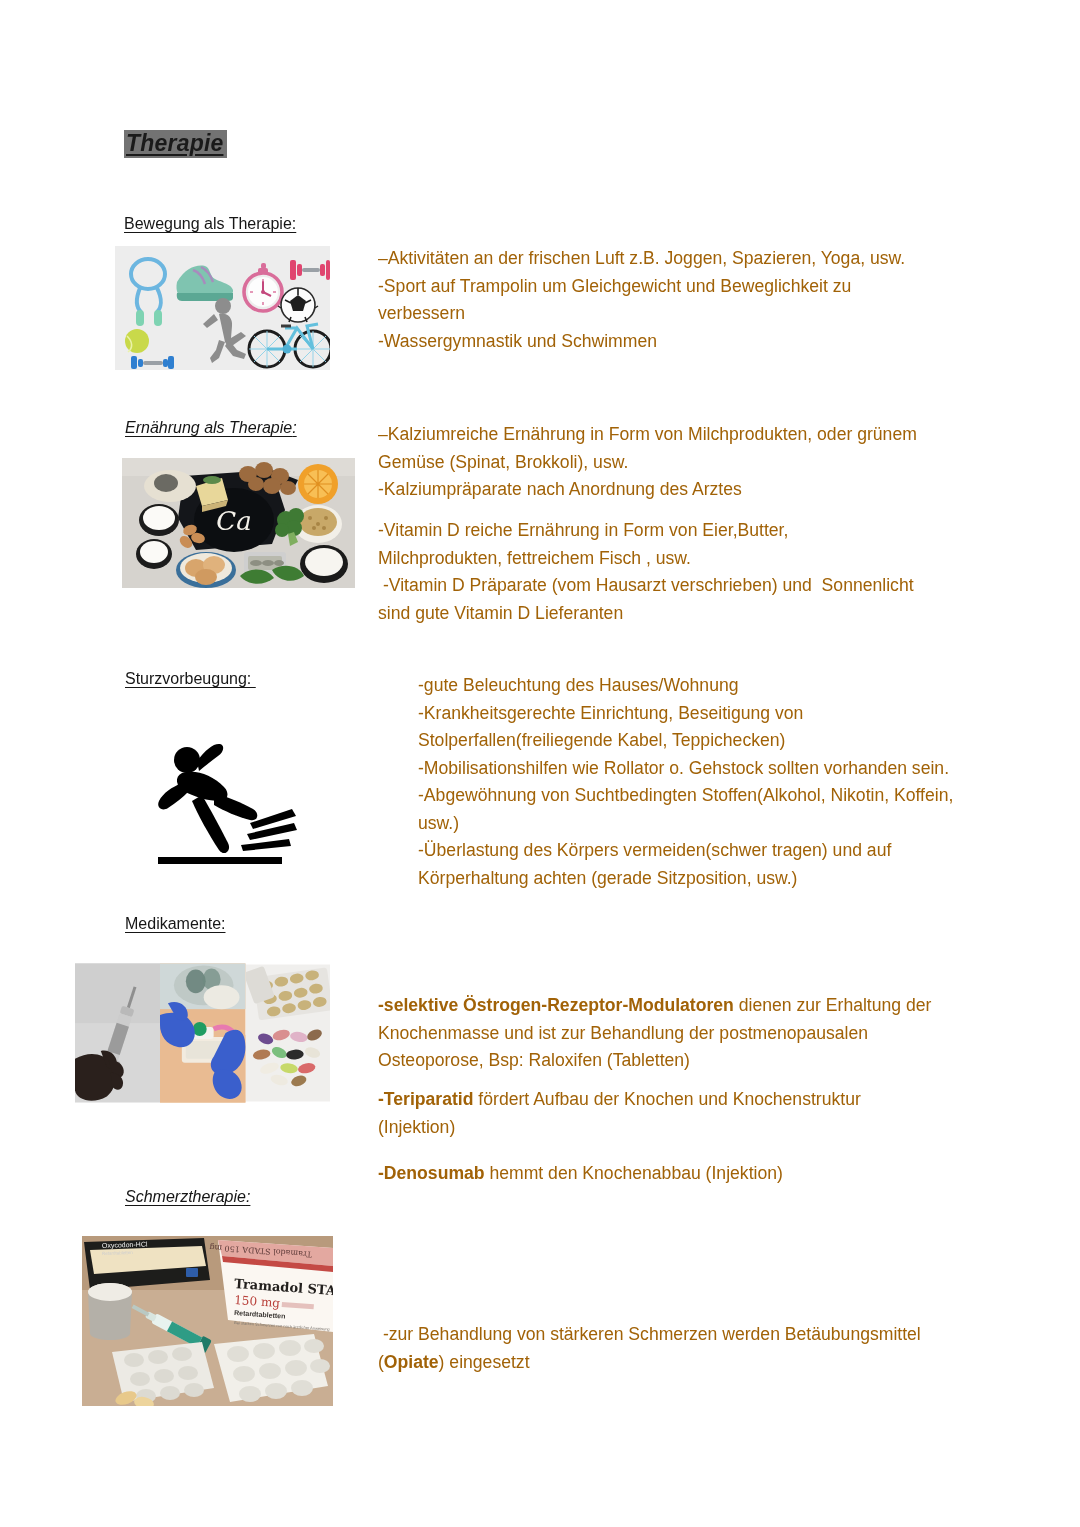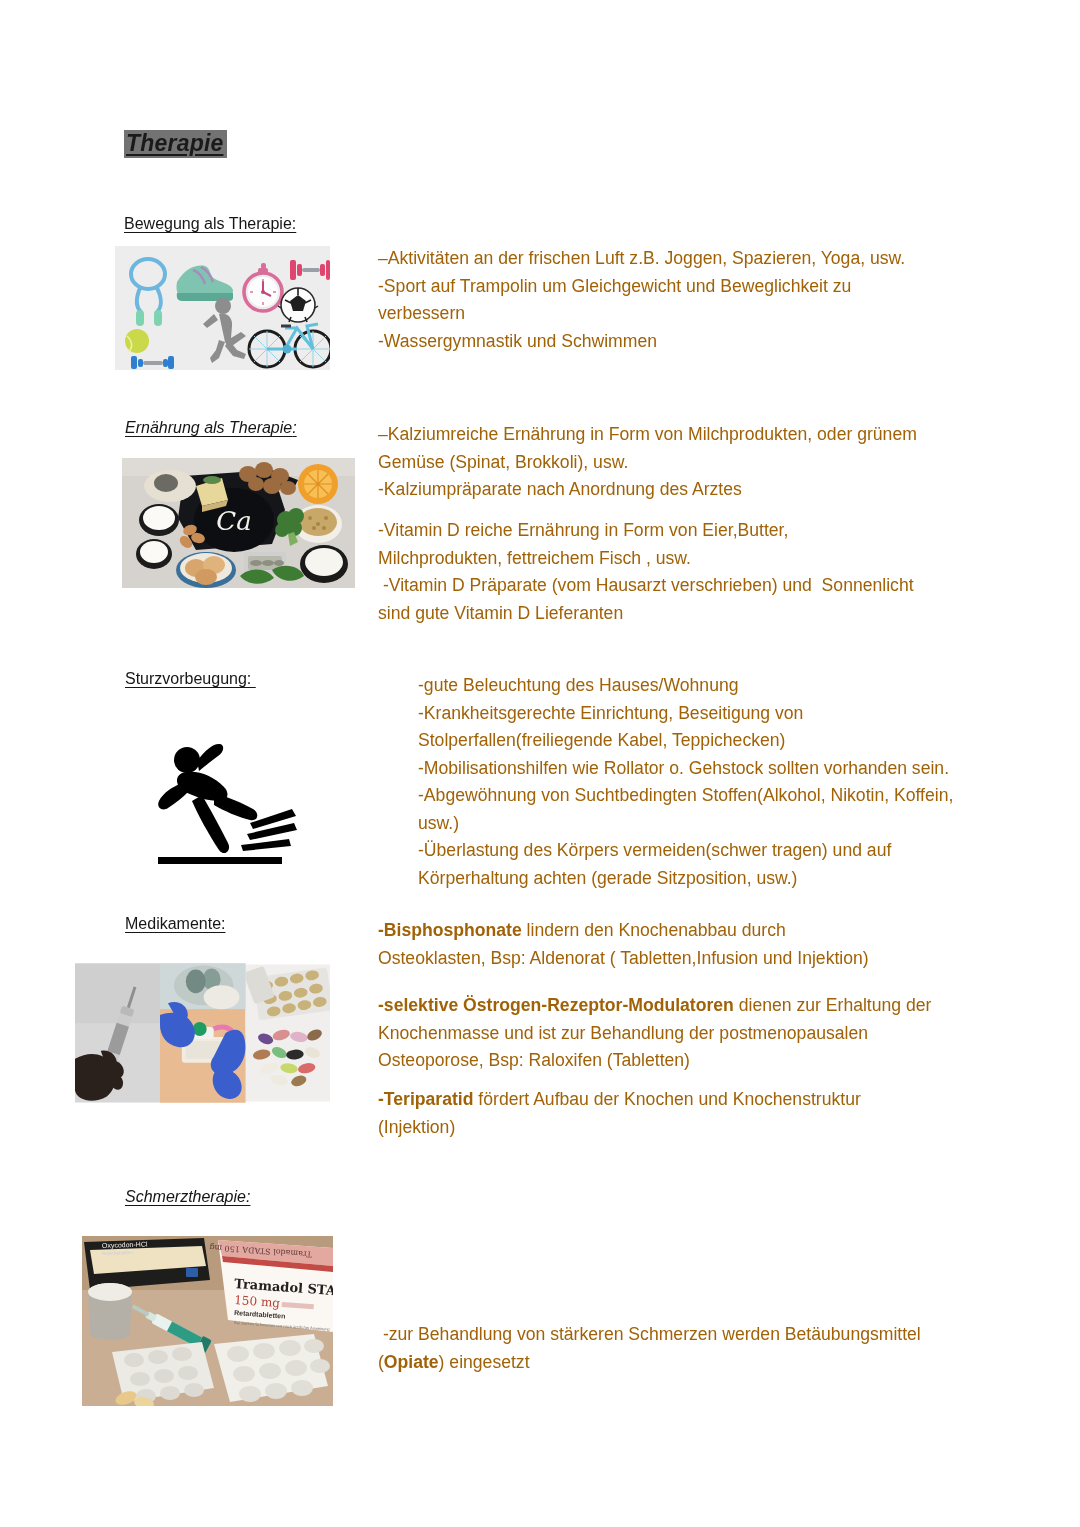--- a/index.html
+++ b/index.html
@@ -401,30 +401,29 @@
           <ellipse cx="24" cy="106" rx="10" ry="5" fill="#f0ece2" transform="rotate(-18 24 106)"></ellipse>
           <ellipse cx="44" cy="106" rx="9" ry="5" fill="#c7d96a" transform="rotate(8 44 106)"></ellipse>
           <ellipse cx="62" cy="106" rx="9" ry="5" fill="#d96a6a" transform="rotate(-12 62 106)"></ellipse>
           <ellipse cx="34" cy="118" rx="9" ry="5" fill="#eeeae0" transform="rotate(15 34 118)"></ellipse>
           <ellipse cx="54" cy="119" rx="8" ry="5" fill="#9c7a4f" transform="rotate(-20 54 119)"></ellipse>
         </g>
       </svg>
     </div>
   </div>
 
-  <div class="body-text" style="left:378px; top:917px; width:600px;"><b>-Bisphosphonate</b><span> lindern den Knochenabbau durch
-Osteoklasten, Bsp: Aldenorat ( Tabletten,Infusion und Injektion)</span></div>
 
   <div class="body-text" style="left:378px; top:992px; width:600px;"><b>-selektive Östrogen-Rezeptor-Modulatoren</b><span> dienen zur Erhaltung der
 Knochenmasse und ist zur Behandlung der postmenopausalen
 Osteoporose, Bsp: Raloxifen (Tabletten)</span></div>
 
   <div class="body-text" style="left:378px; top:1086px; width:600px;"><b>-Teriparatid</b><span> fördert Aufbau der Knochen und Knochenstruktur
 (Injektion)</span></div>
 
+  <div class="body-text" style="left:378px; top:1160px; width:600px;"><b>-Denosumab</b><span> hemmt den Knochenabbau (Injektion)</span></div>
 
   <div class="heading ital" style="left:125px; top:1188px;"><span class="u">Schmerztherapie</span><span class="u">:</span></div>
 
   <div class="img-frame tramadol" style="left:82px; top:1236px; width:251px; height:170px;">
     <svg viewBox="0 0 251 170" xmlns="http://www.w3.org/2000/svg" aria-hidden="true">
       <rect width="251" height="170" fill="#c9ae93"></rect>
       <rect x="0" y="0" width="251" height="54" fill="#b89a7c"></rect>
 
       <path d="M2 6 L122 2 L128 44 L8 54 Z" fill="#1d1d1b"></path>
       <path d="M8 14 L120 10 L124 30 L12 38 Z" fill="#efe2c2"></path>

